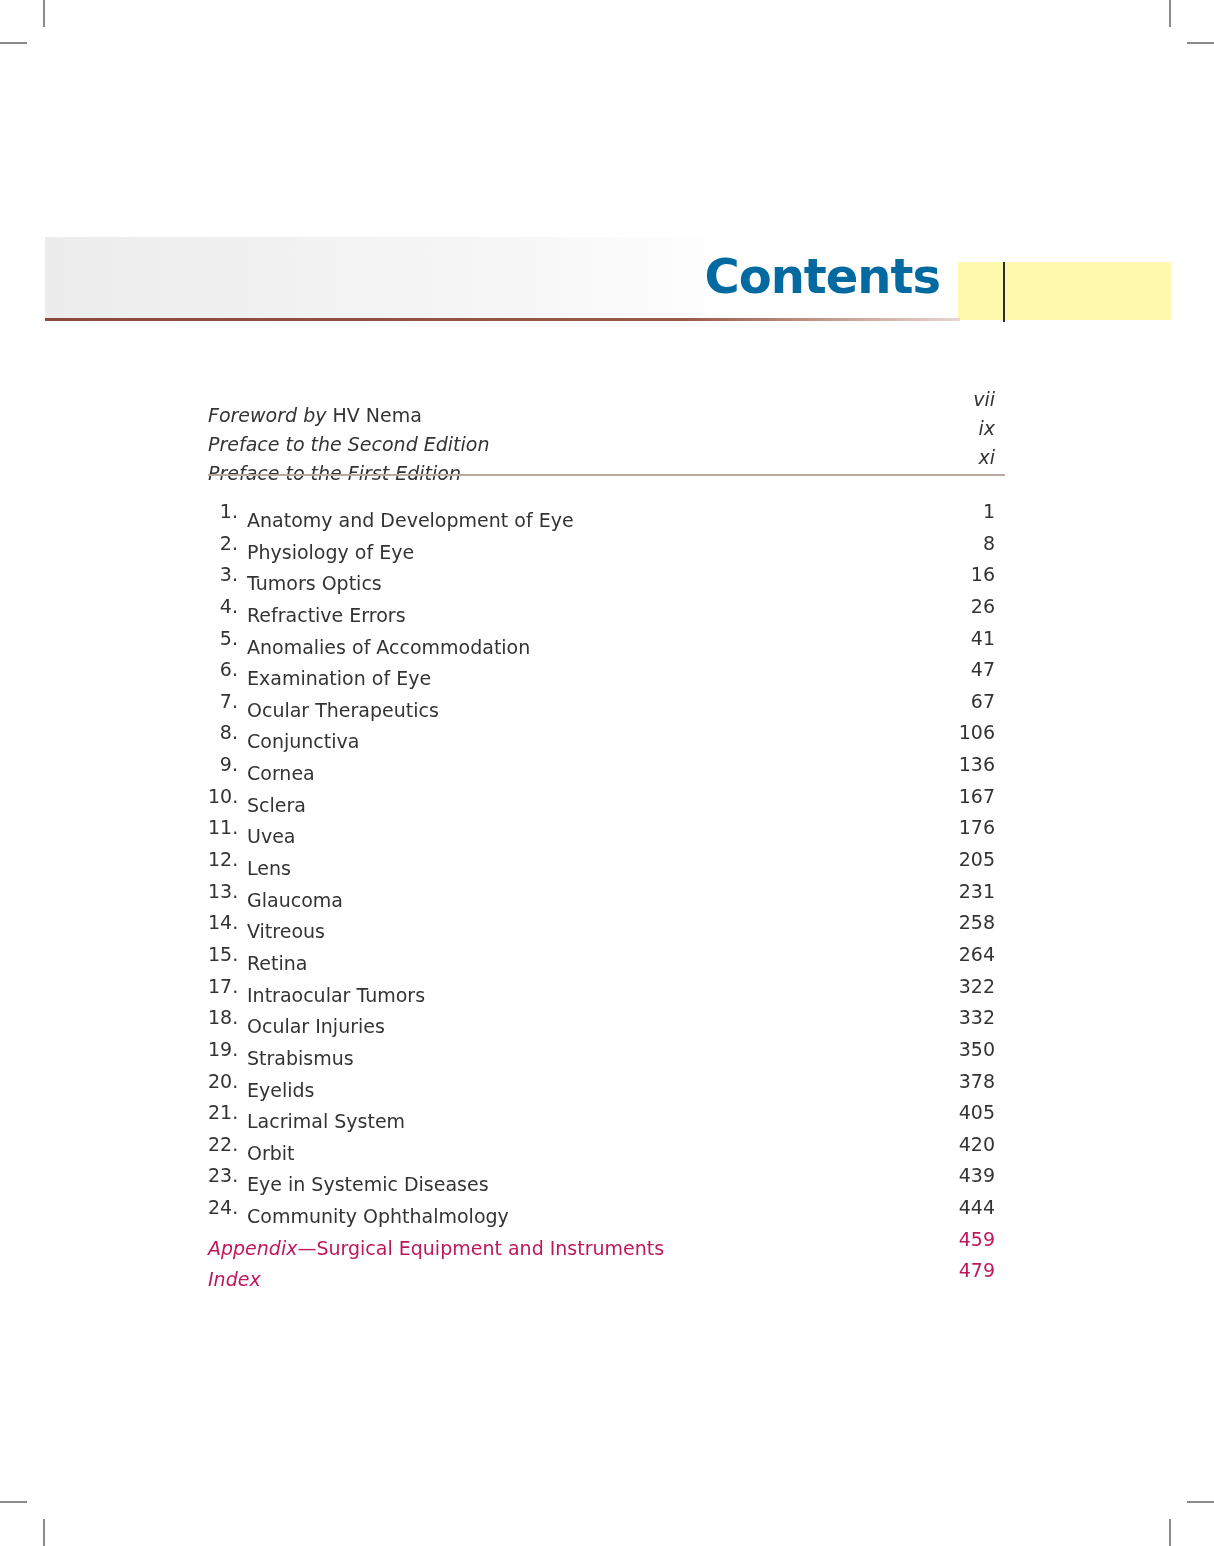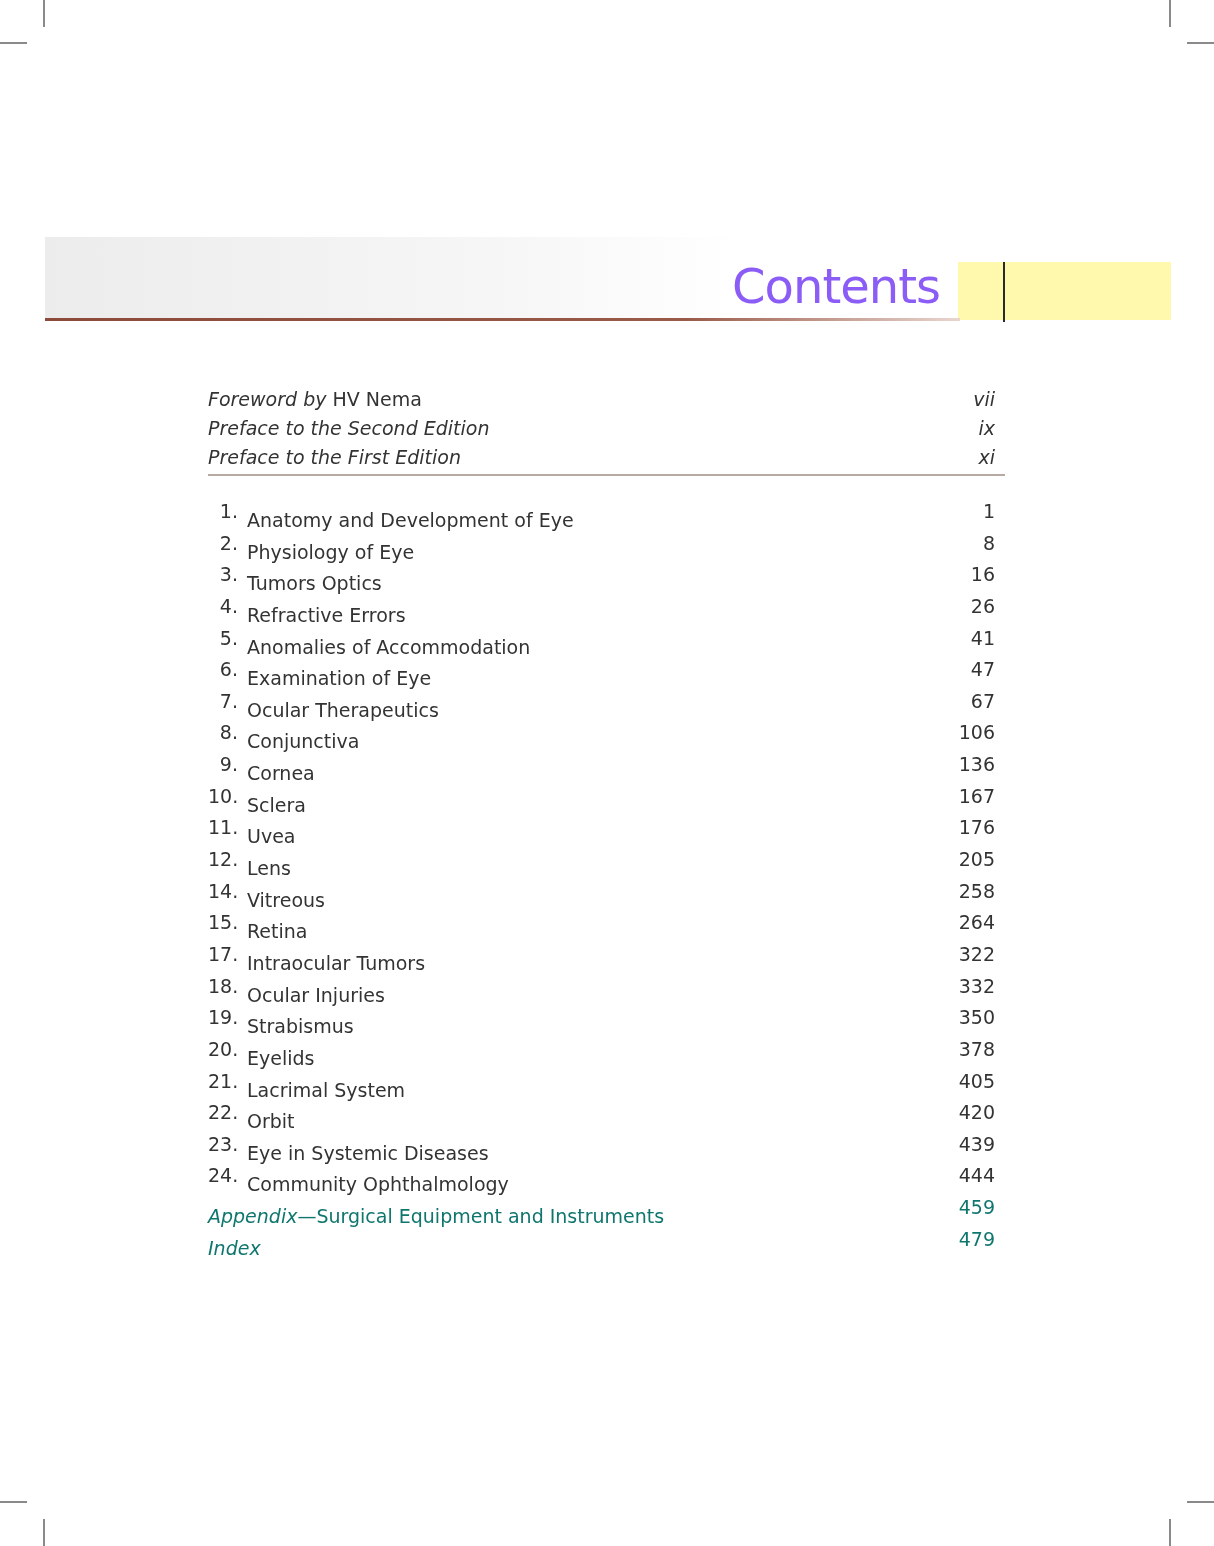--- a/index.html
+++ b/index.html
@@ -17,43 +17,43 @@
     background: linear-gradient(to right, #8b4a3a 0%, #9a5a48 70%, #e8d6cf 100%);
   }
   .header-yellow {
     position: absolute; left: 958px; top: 262px; width: 213px; height: 58px;
     background: #fff9ad;
   }
   .header-bar {
     position: absolute; left: 1003px; top: 262px; width: 2px; height: 60px; background: #2a2a2a;
   }
   .title {
-    position: absolute; right: 274px; top: 256px;
-    font-family: "DejaVu Sans", sans-serif; font-weight: 400; font-size: 48px;
-    color: #8b5cf6; letter-spacing: -1px; line-height: 60px;
+    position: absolute; right: 274px; top: 246px;
+    font-family: "DejaVu Sans", sans-serif; font-weight: 700; font-size: 48px;
+    color: #0369a1; letter-spacing: -1px; line-height: 60px;
   }
   .front { position: absolute; left: 208px; top: 386px; width: 787px; }
   .front-row {
     display: flex; justify-content: space-between; height: 29px; line-height: 26px;
     font-size: 19px; color: #333;
   }
-  .front-row .t { font-style: italic; }
+  .front-row .t { font-style: italic; margin-top: 16px; }
   .front-row .t .plain { font-style: normal; }
   .front-row .p { font-style: italic; margin-left: 42px; }
   .front-rule {
     position: absolute; left: 208px; top: 474px; width: 797px; height: 2px; background: #b9a9a3;
   }
   .chapters { position: absolute; left: 208px; top: 497px; width: 787px; }
   .ch-row {
     display: flex; height: 31.65px; line-height: 28px; font-size: 19px; color: #333;
   }
   .ch-row .num { width: 30px; text-align: right; }
   .ch-row .lbl { flex: 1; padding-left: 9px; margin-top: 9px; }
   .ch-row .pg { text-align: right; }
-  .ch-row.accent { color: #0f766e; }
+  .ch-row.accent { color: #be185d; }
   .ch-row.accent .lbl { padding-left: 0; }
   .ch-row .it { font-style: italic; }
 </style>
 </head>
 <body>
 
 <div class="crop" style="left:43px;top:0;width:2px;height:27px;"></div>
 <div class="crop" style="left:0;top:42px;width:27px;height:2px;"></div>
 <div class="crop" style="left:1169px;top:0;width:2px;height:27px;"></div>
 <div class="crop" style="left:1187px;top:42px;width:27px;height:2px;"></div>
@@ -139,20 +139,25 @@
       <span class="num">11.</span>
       <span class="lbl">Uvea</span>
       <span class="pg">176</span>
     </div>
     <div class="ch-row">
       <span class="num">12.</span>
       <span class="lbl">Lens</span>
       <span class="pg">205</span>
     </div>
     <div class="ch-row">
+      <span class="num">13.</span>
+      <span class="lbl">Glaucoma</span>
+      <span class="pg">231</span>
+    </div>
+    <div class="ch-row">
       <span class="num">14.</span>
       <span class="lbl">Vitreous</span>
       <span class="pg">258</span>
     </div>
     <div class="ch-row">
       <span class="num">15.</span>
       <span class="lbl">Retina</span>
       <span class="pg">264</span>
     </div>
     <div class="ch-row">

